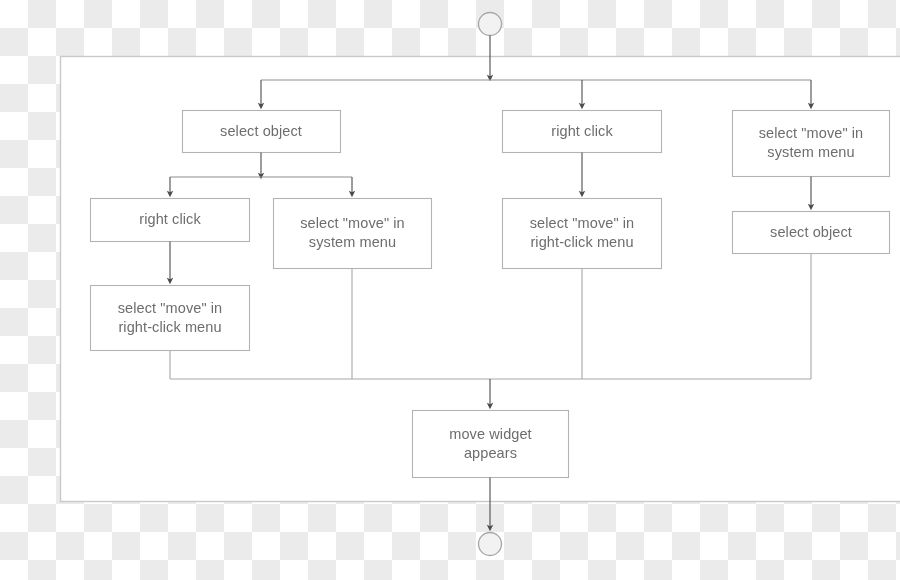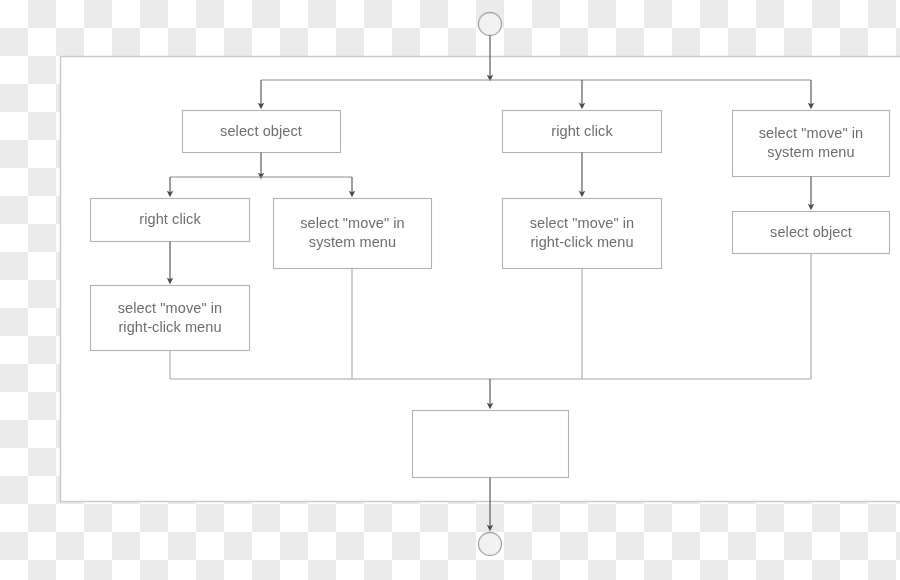--- a/index.html
+++ b/index.html
@@ -121,14 +121,16 @@
 system menu</div>
 
   <div class="node-label" style="left:470px; top:198px; width:160px; height:70px;">select "move" in
 right-click menu</div>
 
   <div class="node-label" style="left:700px; top:211px; width:158px; height:42px;">select object</div>
 
   <div class="node-label" style="left:58px; top:285px; width:160px; height:65px;">select "move" in
 right-click menu</div>
 
+  <div class="node-label" style="left:380px; top:410px; width:157px; height:67px;">move widget
+appears</div>
 
 </div>
 
 </body></html>

